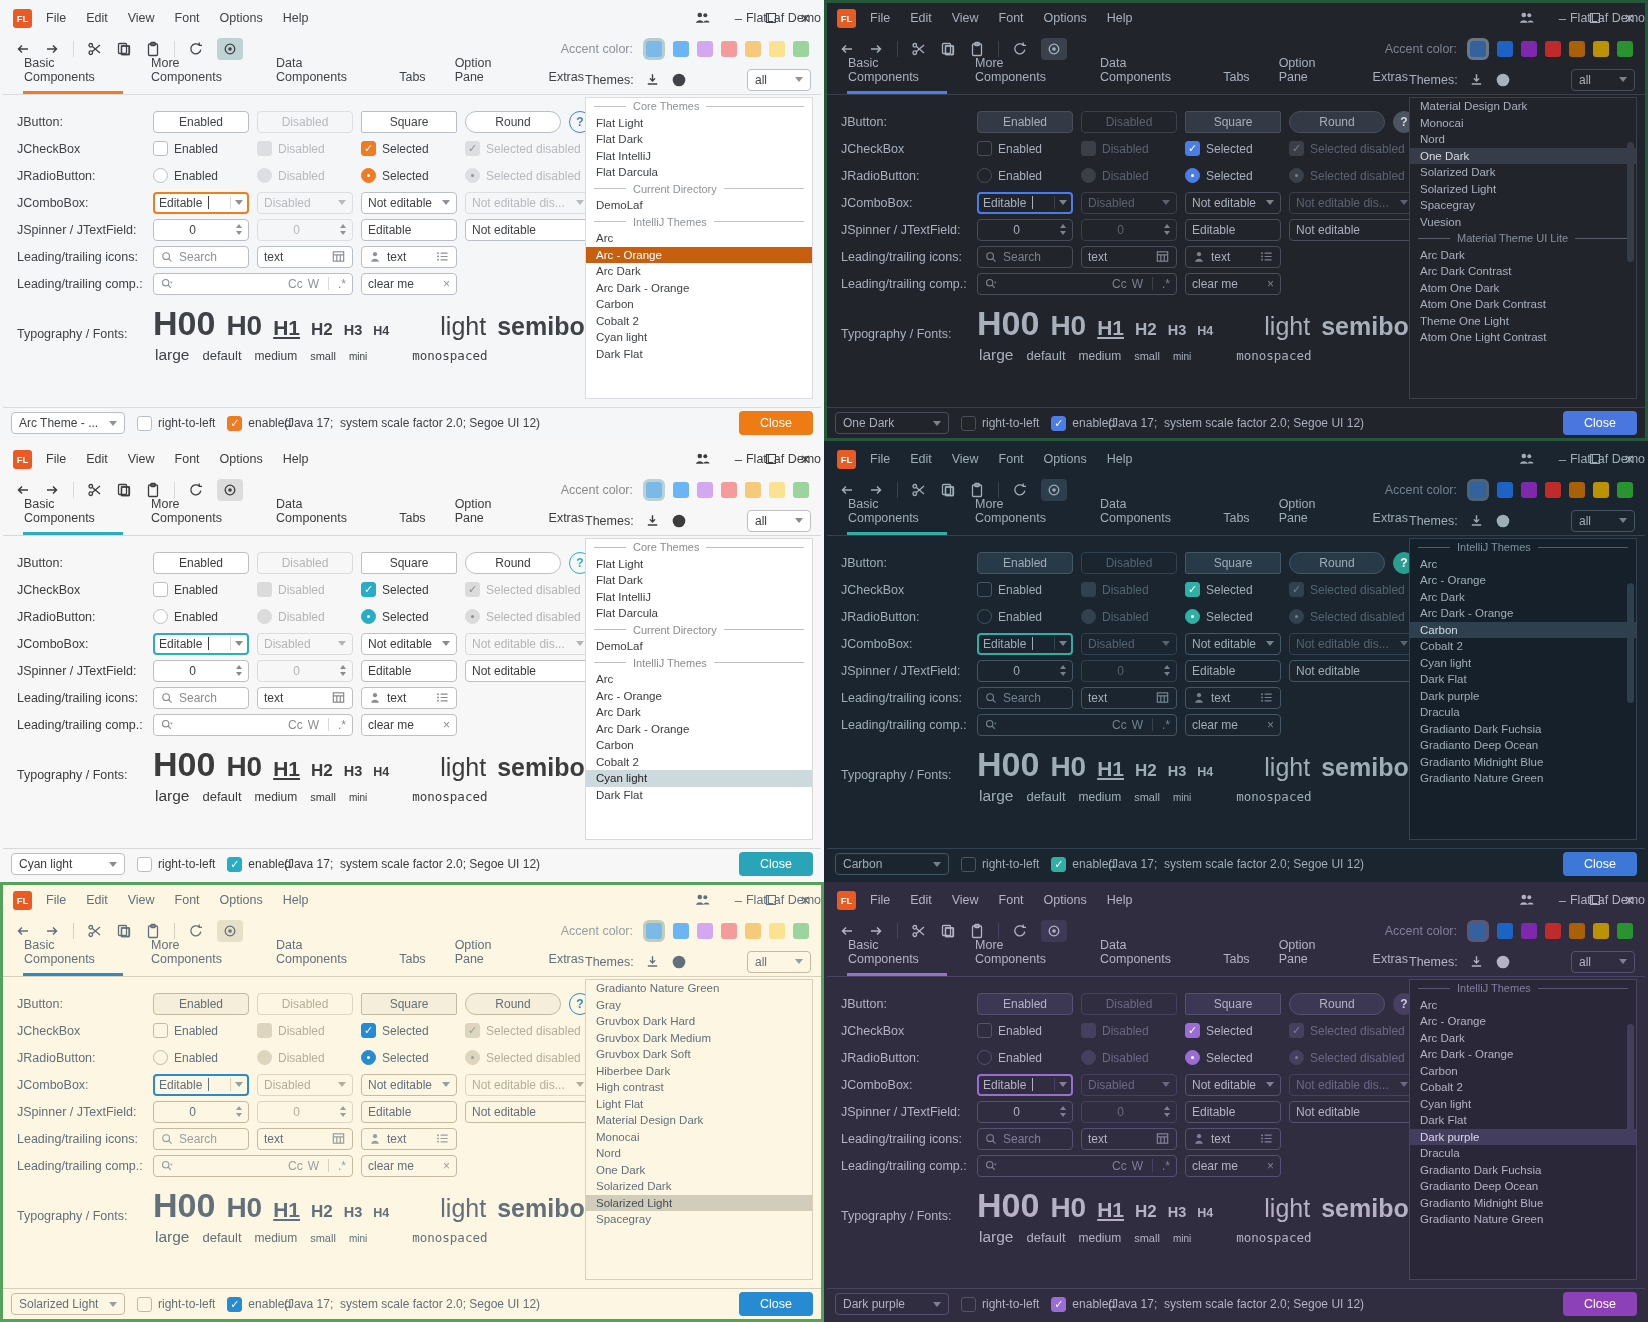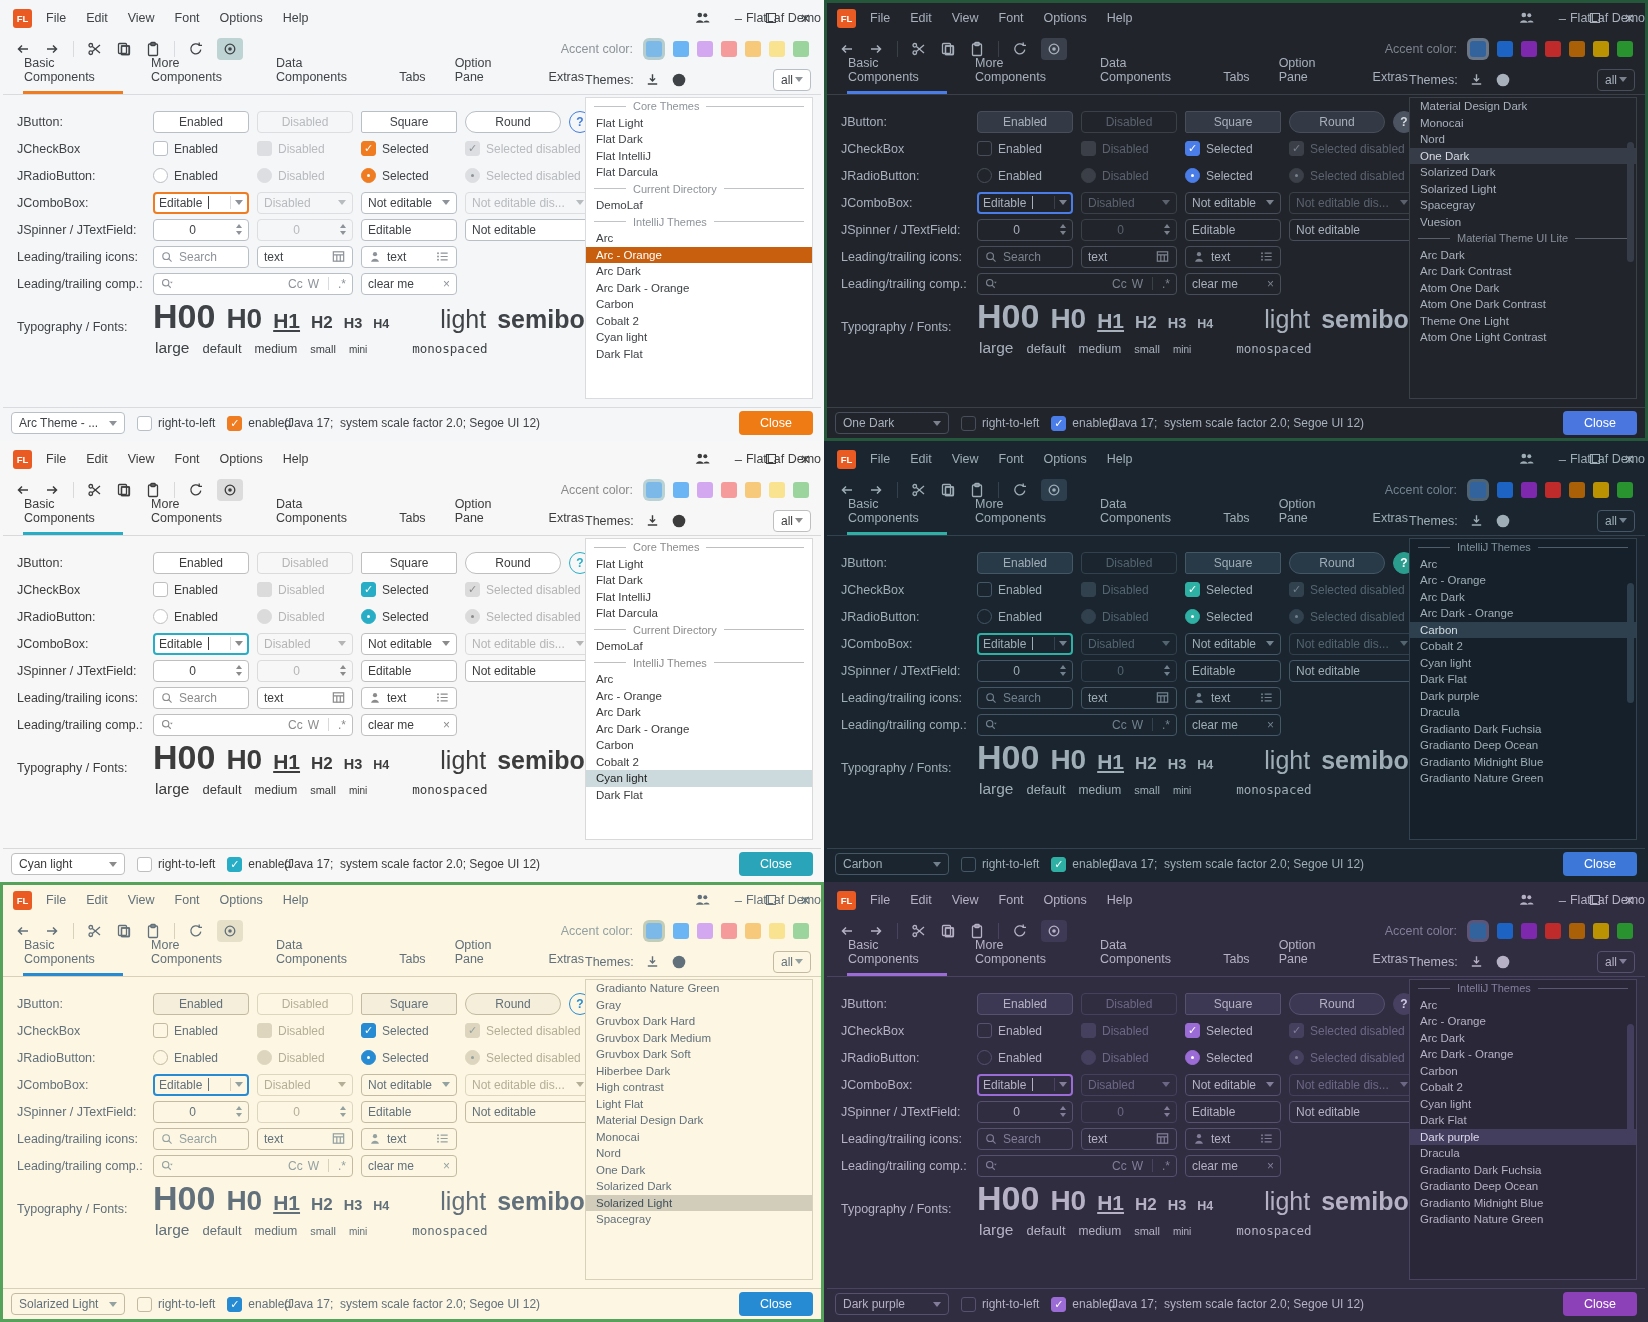--- a/index.html
+++ b/index.html
@@ -29,21 +29,21 @@
   .sw { width:16px; height:16px; border-radius:3px; display:inline-block; flex:none; }
   .sw.sel { box-shadow:0 0 0 3px var(--swsel); margin:0 3px; }
 
   
   .tabstrip { height:30px; flex:none; display:flex; border-bottom:1px solid var(--bd); }
   .tabs { flex:1; display:flex; gap:27px; padding-left:20px; align-items:flex-end; }
   .tab { font-size:12.5px; padding:0 1px 7px; border-bottom:3px solid transparent; }
   .tab.sel { border-bottom-color:var(--underline); }
   .themes-head { width:236px; flex:none; display:flex; align-items:center; gap:11px; padding-right:10px;justify-content:space-between; }
   .themes-label { font-size:12.5px; }
-  .minicombo { width:38px; height:22px; border:1px solid var(--ctrlbd); border-radius:4px; display:flex; align-items:center; padding:0 7px; margin-left:auto; background:var(--inputbg); }
+  .minicombo { width:64px; height:22px; border:1px solid var(--ctrlbd); border-radius:4px; display:flex; align-items:center; padding:0 7px; margin-left:auto; background:var(--inputbg); }
   .arr { width:0; height:0; border-left:4px solid transparent; border-right:4px solid transparent; border-top:5px solid var(--muted); margin-left:auto; flex:none; }
 
   
   .body { flex:1; display:flex; min-height:0; }
   .content { flex:1; padding:13px 0 0 14px; min-width:0; }
   .row { display:flex; align-items:center; height:27px; }
   .rlabel { width:136px; flex:none; font-size:12.5px; }
   .c { width:96px; margin-right:8px; flex:none; display:flex; align-items:center; }
   .c4 { width:126px; }
   .distext { color:var(--disfg); }
@@ -78,21 +78,21 @@
   .combo.dis .arr { border-top-color:var(--disfg); }
   .spinbtns { margin-left:auto; display:flex; flex-direction:column; gap:3px; }
   .spup { width:0;height:0;border-left:3.5px solid transparent;border-right:3.5px solid transparent;border-bottom:4.5px solid var(--muted); }
   .spdn { width:0;height:0;border-left:3.5px solid transparent;border-right:3.5px solid transparent;border-top:4.5px solid var(--muted); }
   .spinval { margin-left:auto; padding-right:6px; }
   .wide { width:200px; }
   .muted { color:var(--muted); }
   .vdiv { width:1px; height:13px; background:var(--bd); margin:0 4px; flex:none; }
 
   
-  .typo { display:flex; margin-top:0; }
+  .typo { display:flex; margin-top:7px; }
   .typoblock { display:flex; flex-direction:column; gap:3px; min-width:0; }
   .tline1 { display:flex; align-items:baseline; gap:11px; }
   .tline2 { display:flex; align-items:baseline; gap:13px; padding-left:2px; }
   .h00{font-size:34px;font-weight:bold;} .h0{font-size:28px;font-weight:bold;} .h1{font-size:21px;font-weight:bold;text-decoration:underline;}
   .h2{font-size:17px;font-weight:bold;} .h3{font-size:14.5px;font-weight:bold;} .h4{font-size:12.5px;font-weight:bold;}
   .tlight{font-size:25px;font-weight:normal;margin-left:40px;} .tsemi{font-size:25px;font-weight:bold;}
   .tlarge{font-size:15.5px;} .tdef{font-size:13px;} .tmed{font-size:12px;} .tsmall{font-size:11px;} .tmini{font-size:10px;}
   .tmono{font-family:"DejaVu Sans Mono",monospace;font-size:12.5px;margin-left:32px;}
 
   

